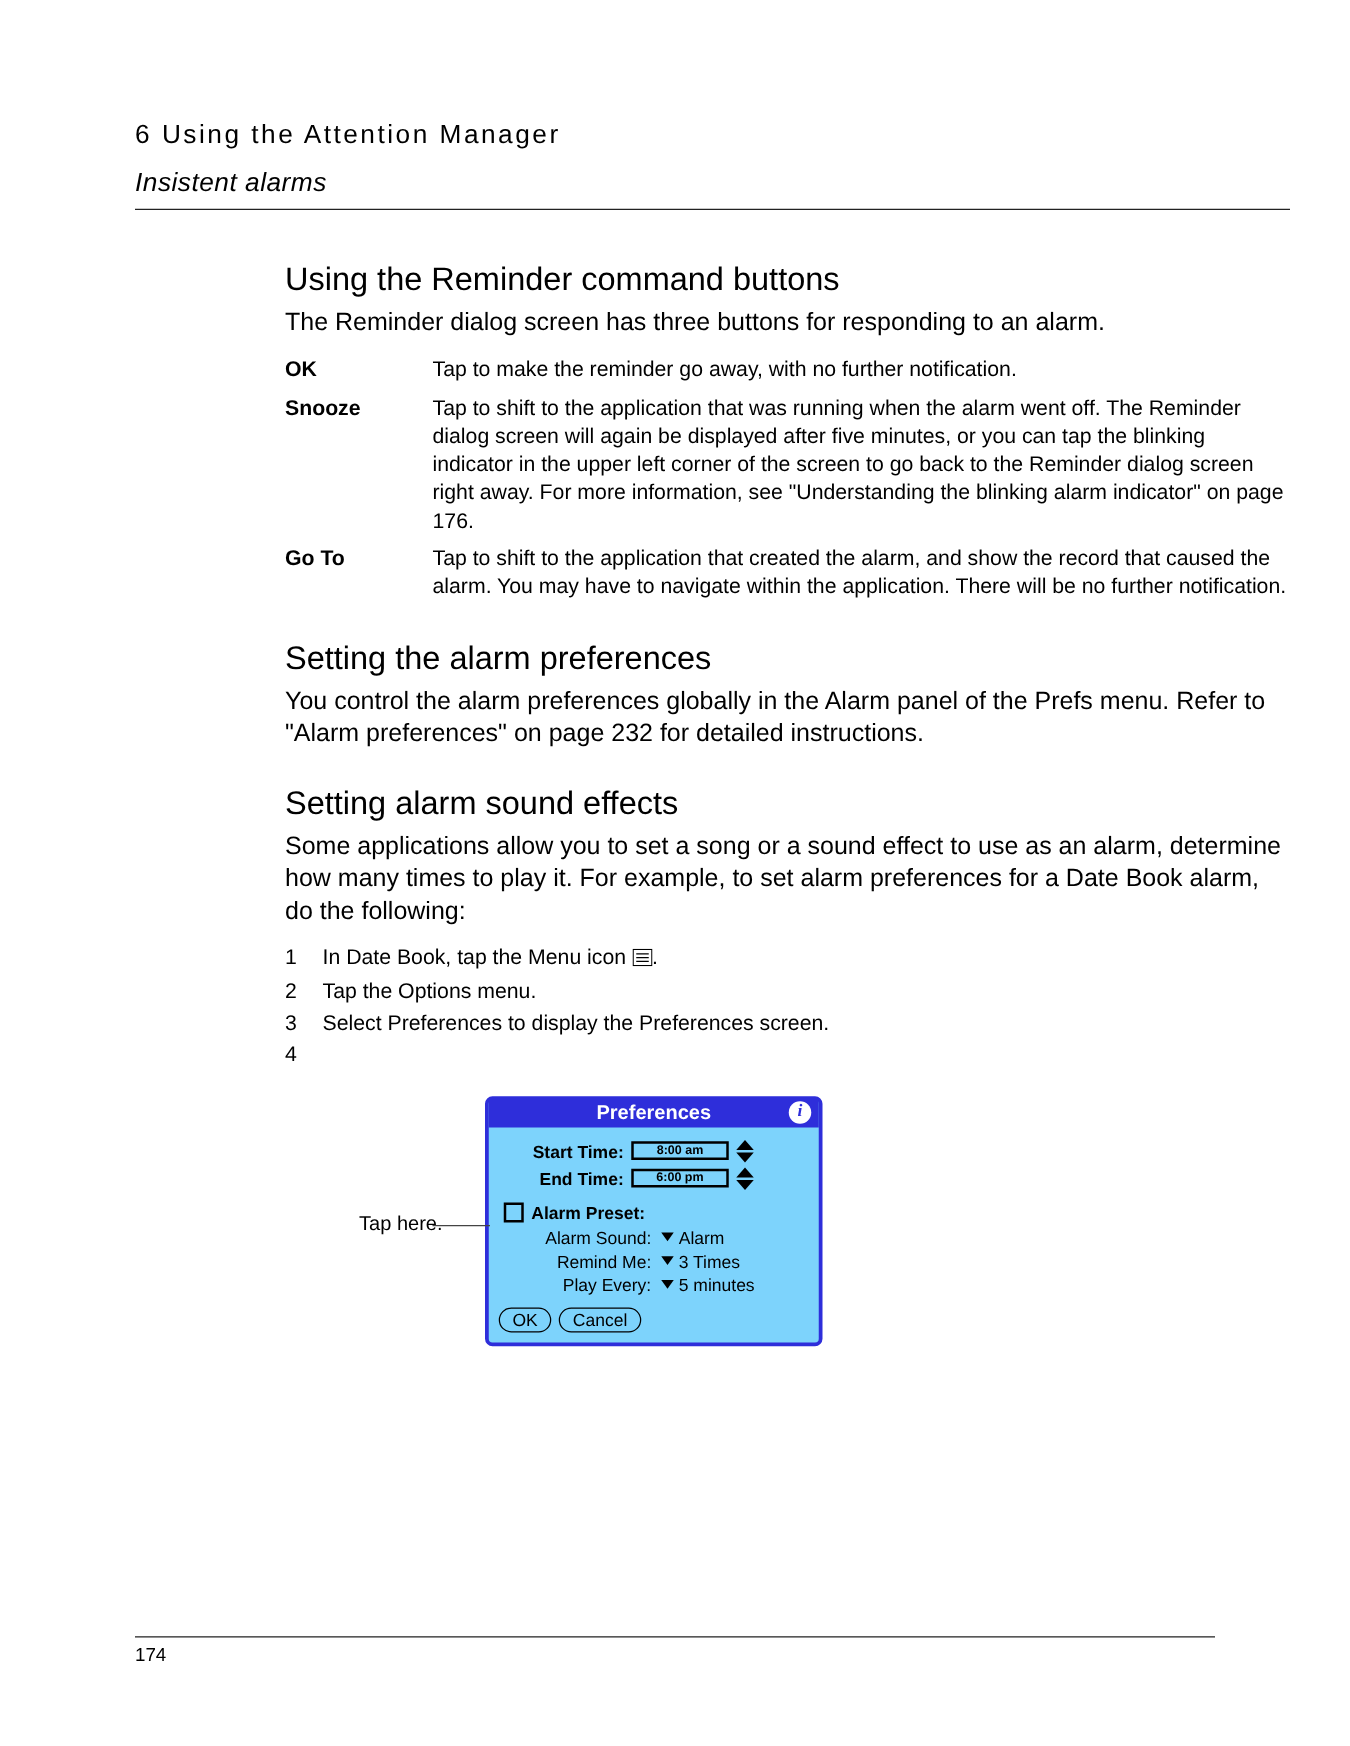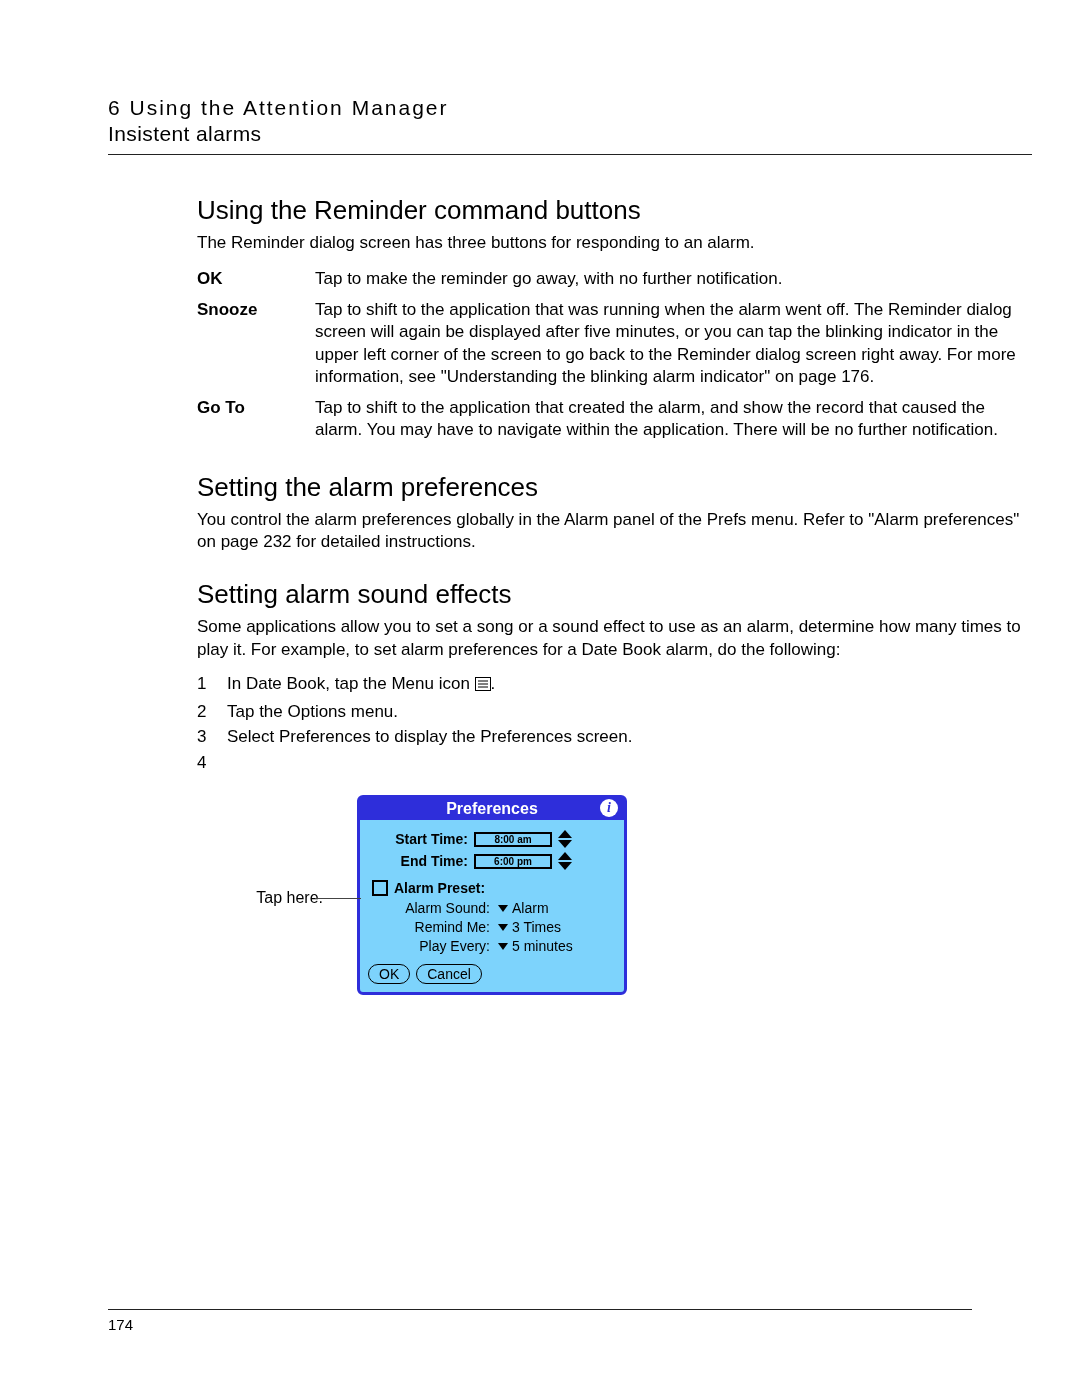--- a/index.html
+++ b/index.html
@@ -15,38 +15,39 @@
     position: relative;
     box-sizing: border-box;
     padding: 96px 48px 60px 108px;
   }
   .header-line {
     font-size: 21px;
     letter-spacing: 2px;
   }
   .header-sub {
     font-size: 21px;
-    margin-top: 2px;
+    font-style: italic;
+    margin-top: 15px;
     letter-spacing: 0.4px;
   }
   hr.header-rule {
     border: none;
     border-top: 1.4px solid #222;
     margin: 8px 0 40px 0;
   }
   .content {
-    margin-left: 89px;
+    margin-left: 120px;
   }
   h2.section {
     font-size: 26px;
     font-weight: 400;
     margin: 0 0 6px 0;
   }
   p.body {
-    font-size: 17px;
+    font-size: 20px;
     line-height: 1.32;
     margin: 0 0 10px 0;
   }
   table.deflist {
     border-collapse: collapse;
     margin-bottom: 26px;
   }
   table.deflist td {
     vertical-align: top;
     padding: 4px 0;

